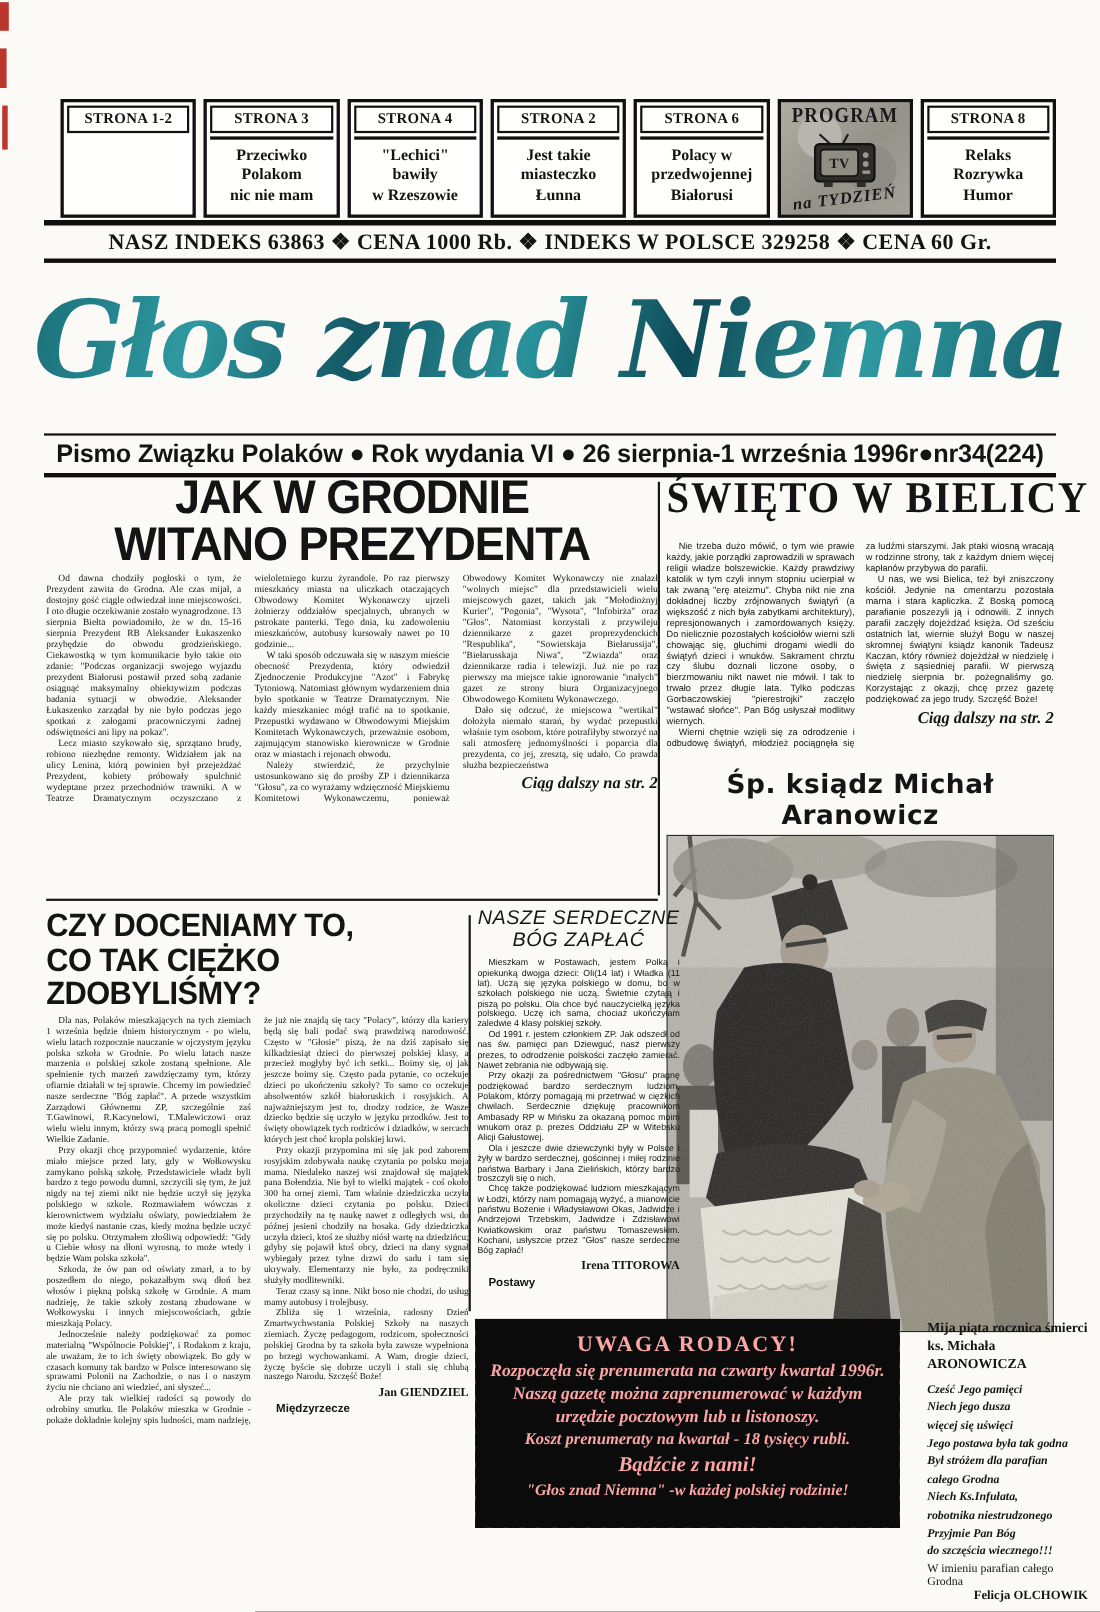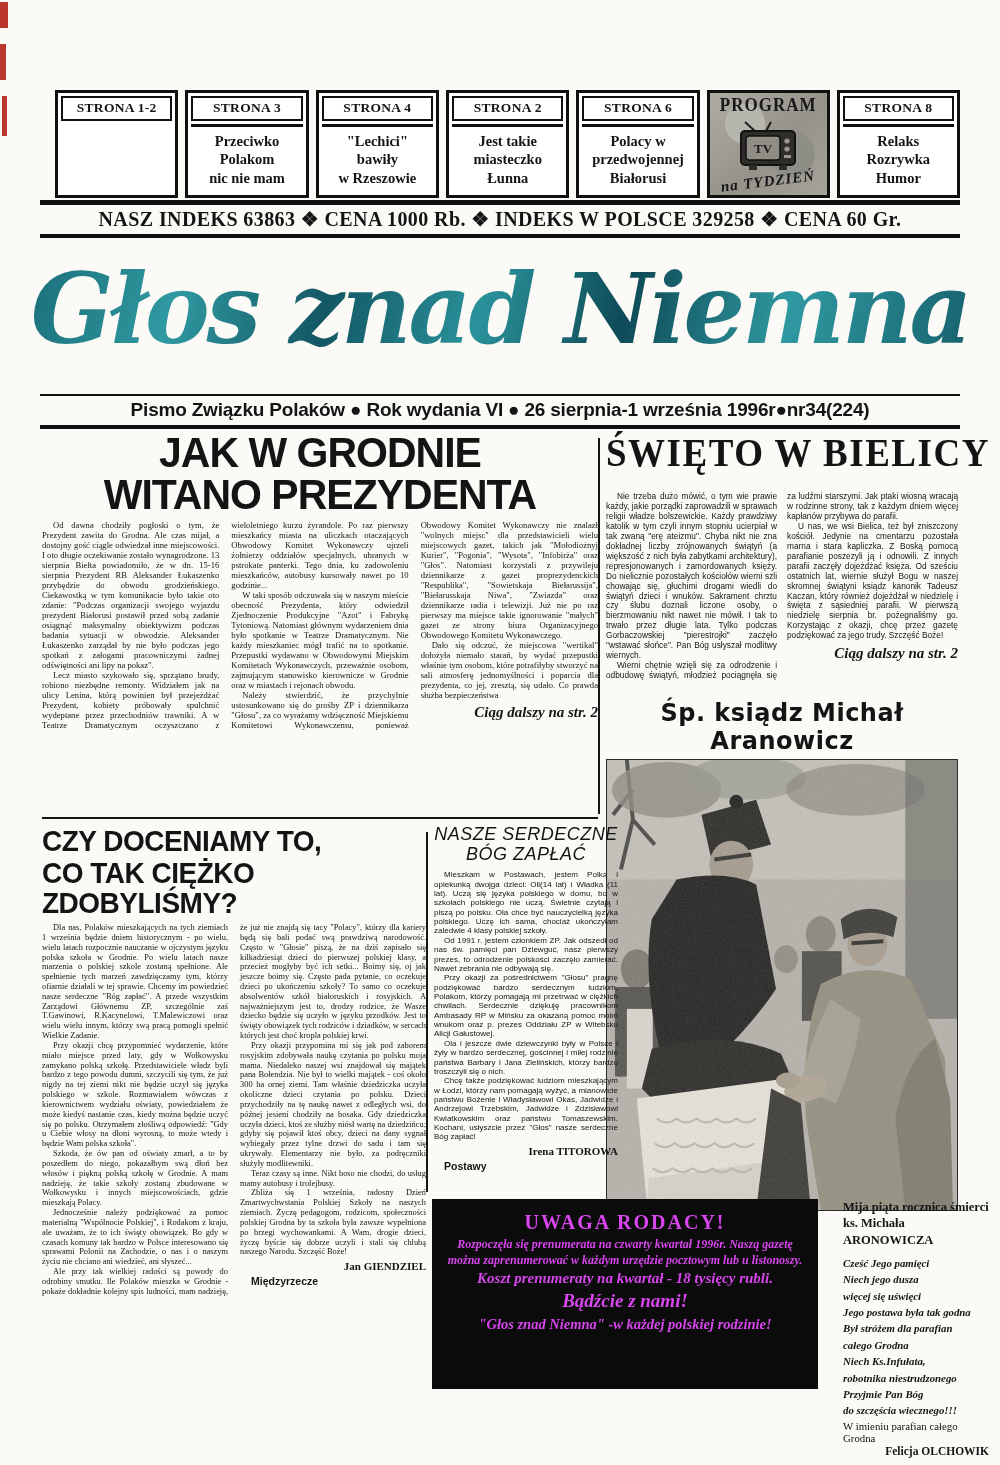--- a/index.html
+++ b/index.html
@@ -52,21 +52,21 @@
   .masthead .mtitle {
     font-family:"DejaVu Serif", serif; font-style:italic; font-weight:bold;
     font-size:97px; letter-spacing:-3px;
     background:linear-gradient(104deg,#1a6f7a 0%,#2f99a1 16%,#135764 32%,#2a929b 48%,#0e4a57 63%,#2f99a1 80%,#17616d 100%);
     -webkit-background-clip:text; background-clip:text; color:transparent;
   }
   .subbar {
     position:absolute; left:40px; right:40px; top:394px;
     border-top:2px solid #101010; border-bottom:4px solid #101010;
     text-align:center; font-family:"Liberation Sans",sans-serif; font-weight:bold;
-    font-size:19px; padding:3px 0 4px; letter-spacing:-0.2px;
+    font-size:23px; padding:3px 0 4px; letter-spacing:-0.2px;
   }
 
   
   .art-main { position:absolute; left:42px; top:431px; width:556px; }
   .art-main h1 {
     font-family:"Liberation Sans",sans-serif; font-weight:bold; font-size:41px;
     line-height:.98; letter-spacing:-1px; text-align:center; transform:scaleY(1.05); transform-origin:top;
   }
   .cols { margin-top:10px; text-align:justify; }
   .cols p { text-indent:11px; }
@@ -100,25 +100,25 @@
   .art-bog h3 {
     font-family:"Liberation Sans",sans-serif; font-style:italic; font-weight:normal;
     font-size:18px; text-align:center; line-height:1.12; letter-spacing:.5px;
   }
   .art-bog .bogtext { margin-top:6px; font-family:"Liberation Sans",sans-serif; font-size:8px; line-height:1.17; text-align:justify; }
   .art-bog .bogtext p { text-indent:10px; }
 
   
   .uwaga {
     position:absolute; left:432px; top:1199px; width:386px; height:190px;
-    background:#0b0b0b; border:5px dashed #0b0b0b; color:#d946ef; text-align:center;
+    background:#0b0b0b; border:5px dashed #0b0b0b; color:#fca5a5; text-align:center;
     padding:7px 8px 5px; font-family:"Liberation Serif",serif;
   }
   .uwaga .t  { font-size:20px; font-weight:bold; letter-spacing:2px; }
-  .uwaga .s  { font-style:italic; font-weight:bold; font-size:12px; line-height:1.3; margin-top:3px; }
+  .uwaga .s  { font-style:italic; font-weight:bold; font-size:16px; line-height:1.3; margin-top:3px; }
   .uwaga .c  { font-style:italic; font-weight:bold; font-size:15px; margin-top:2px; }
   .uwaga .cta{ font-style:italic; font-weight:bold; font-size:19px; margin-top:3px; }
   .uwaga .sl { font-style:italic; font-weight:bold; font-size:14.5px; margin-top:4px; white-space:nowrap; }
 
   
   .rocznica { position:absolute; left:822px; top:1199px; width:146px;margin-left:21px; }
   .rocznica .rt { font-weight:bold; font-size:12.5px; line-height:1.3; font-family:"Liberation Serif",serif; }
   .rocznica .poem { margin-top:7px; font-style:italic; font-weight:bold; font-size:10.8px; line-height:1.52; }
   .rocznica .attr { font-size:10.8px; margin-top:1px; }
   .rocznica .sig { font-weight:bold; font-size:11.5px; text-align:right; margin-top:1px; }

